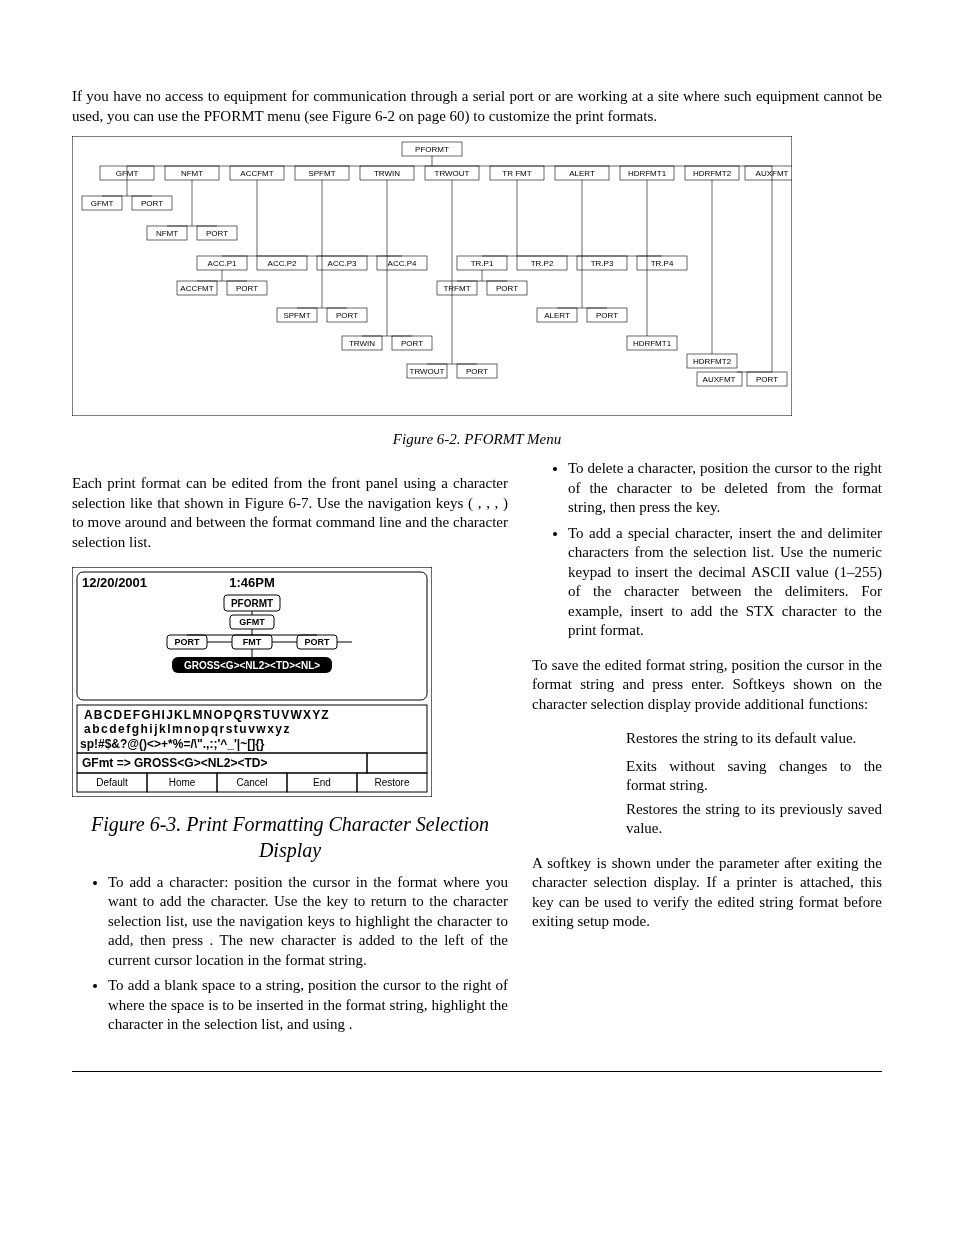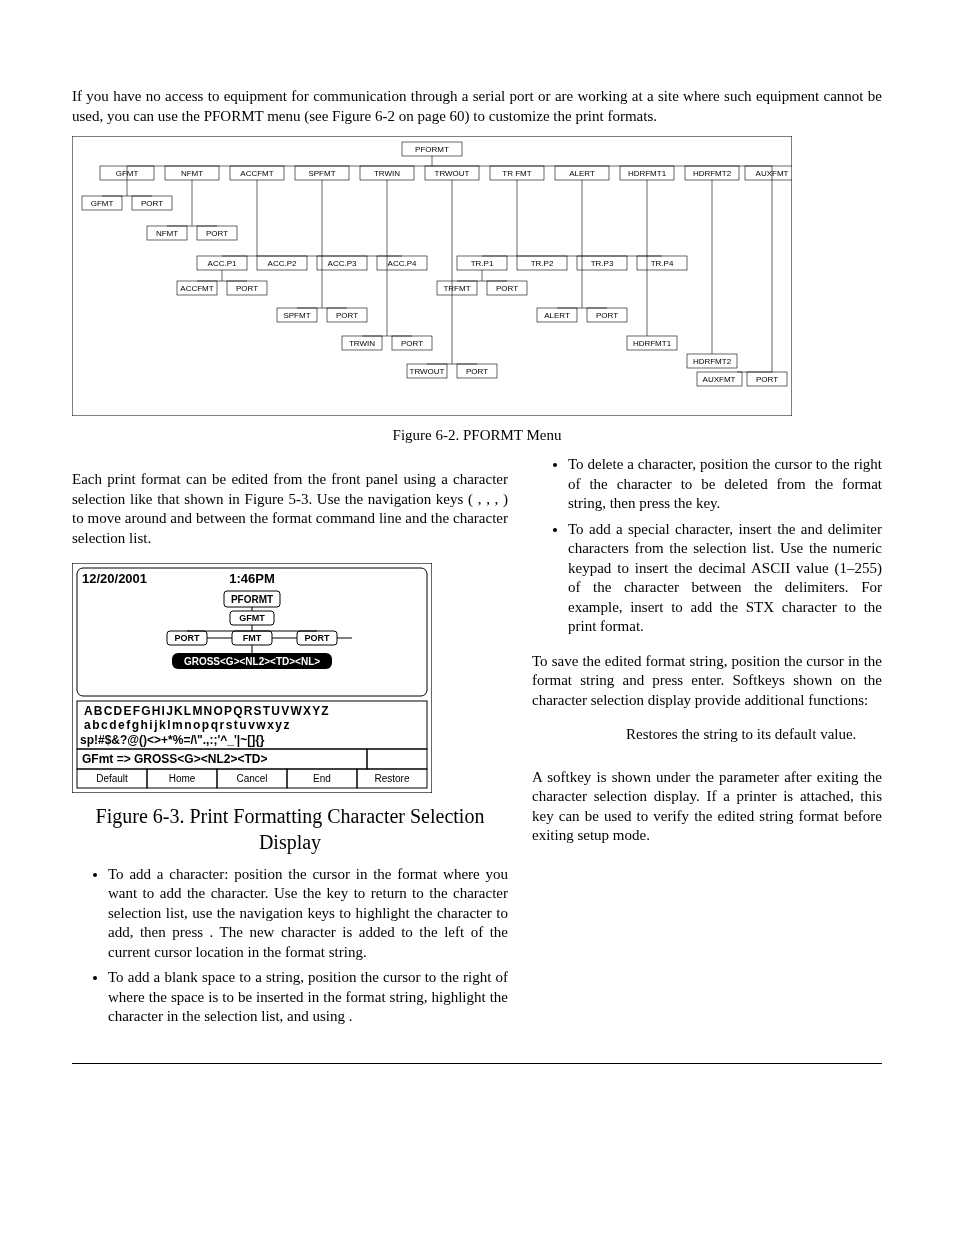--- a/index.html
+++ b/index.html
@@ -14,21 +14,22 @@
   }
   .intro {
     text-align: justify;
     margin-bottom: 10px;
   }
   .menu-fig {
     margin: 6px 0 4px 0;
   }
   .fig-caption {
     text-align: center;
-    margin: 0 0 10px 0;
+    font-style: italic;
+    margin: 8px 0 10px 0;
   }
   .columns {
     display: flex;
     gap: 24px;
   }
   .col {
     flex: 1;
     text-align: justify;
   }
   ul.bullets {
@@ -234,21 +235,21 @@
   <text x="647" y="246" text-anchor="middle">AUXFMT</text>
   <rect class="box" x="675" y="236" width="40" height="14"></rect>
   <text x="695" y="246" text-anchor="middle">PORT</text>
 </svg>
 </div>
 <div class="fig-caption">Figure 6-2. PFORMT Menu</div>
 
 <div class="columns">
 
   <div class="col">
-    <p>Each print format can be edited from the front panel using a character selection like that shown in Figure 5-3. Use the navigation keys (     ,        ,       ,       ) to move around and between the format command line and the character selection list.</p>
+    <p>Each print format can be edited from the front panel using a character selection like that shown in Figure 6-7. Use the navigation keys (     ,        ,       ,       ) to move around and between the format command line and the character selection list.</p>
 
     <div class="chsel">
       <svg class="chsel-svg" viewBox="0 0 360 230" width="360" height="230">
         <rect x="0" y="0" width="360" height="230" fill="none" stroke="#000" stroke-width="1.2"></rect>
 
         <rect x="5" y="5" width="350" height="128" rx="6" fill="none" stroke="#000" stroke-width="1"></rect>
         <text x="10" y="20" font-size="13" font-weight="bold">12/20/2001</text>
         <text x="180" y="20" font-size="13" font-weight="bold" text-anchor="middle">1:46PM</text>
 
         <rect x="152" y="28" width="56" height="16" rx="3" fill="none" stroke="#000"></rect>
@@ -312,19 +313,24 @@
     <div class="softkeys">
       <div>
           <span class="sk-label"></span>
           <span class="sk-desc">Restores the string to its default value.</span>
         </div>
       <div>
           <span class="sk-label"></span>
         </div>
       <div>
           <span class="sk-label"></span>
+          <span class="sk-desc">Exits without saving changes to the format string.</span>
+        </div>
+      <div>
+          <span class="sk-label"></span>
+          <span class="sk-desc">Restores the string to its previously saved value.</span>
         </div>
     </div>
     <p>A              softkey is shown under the            parameter after exiting the character selection display. If a printer is attached, this key can be used to verify the edited string format before exiting setup mode.</p>
   </div>
 </div>
 
 <div class="hr"></div>
 
 </body></html>

